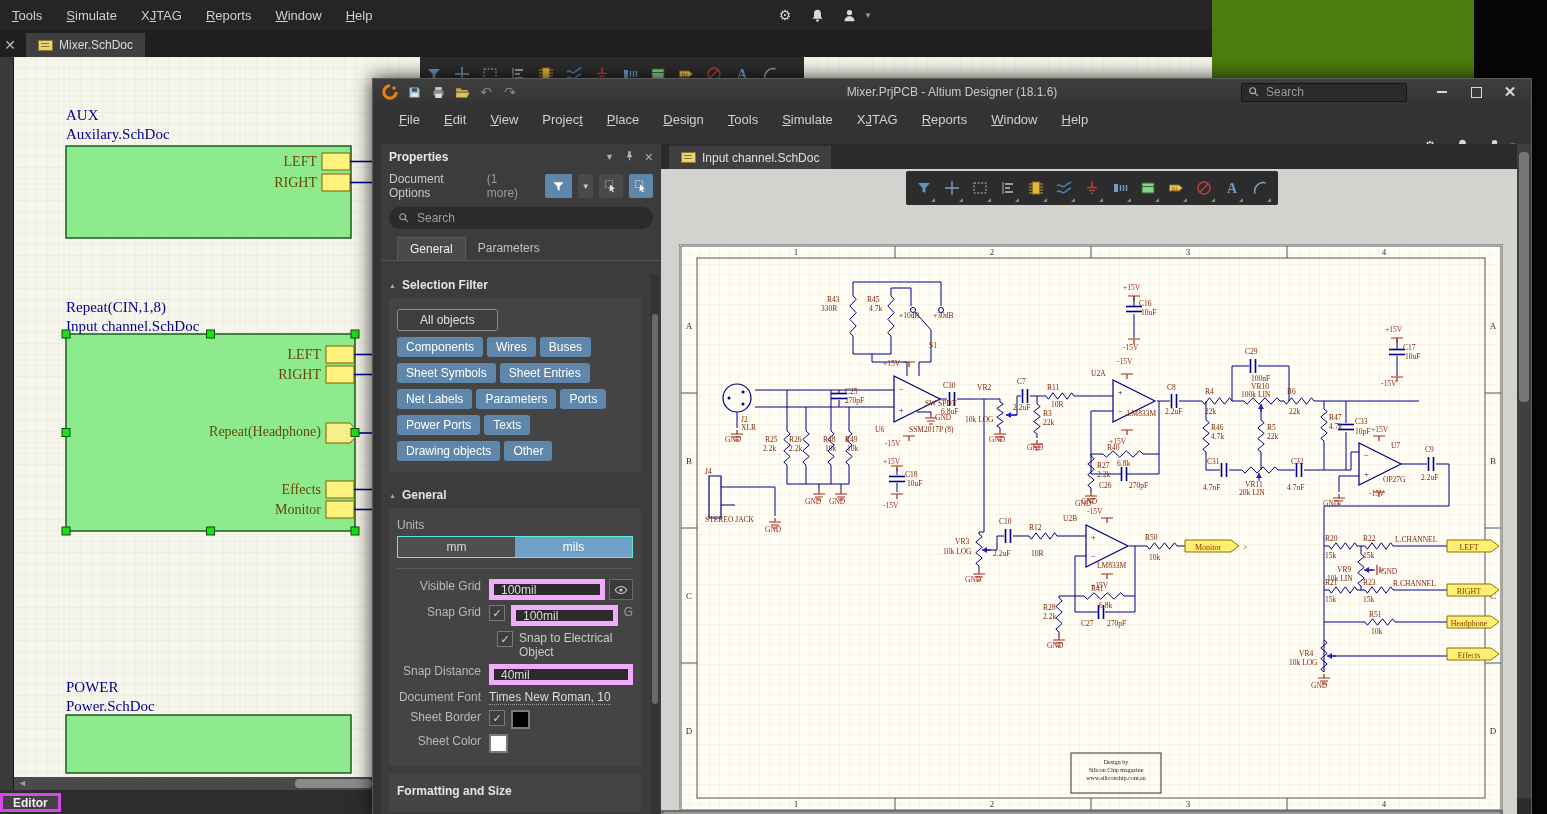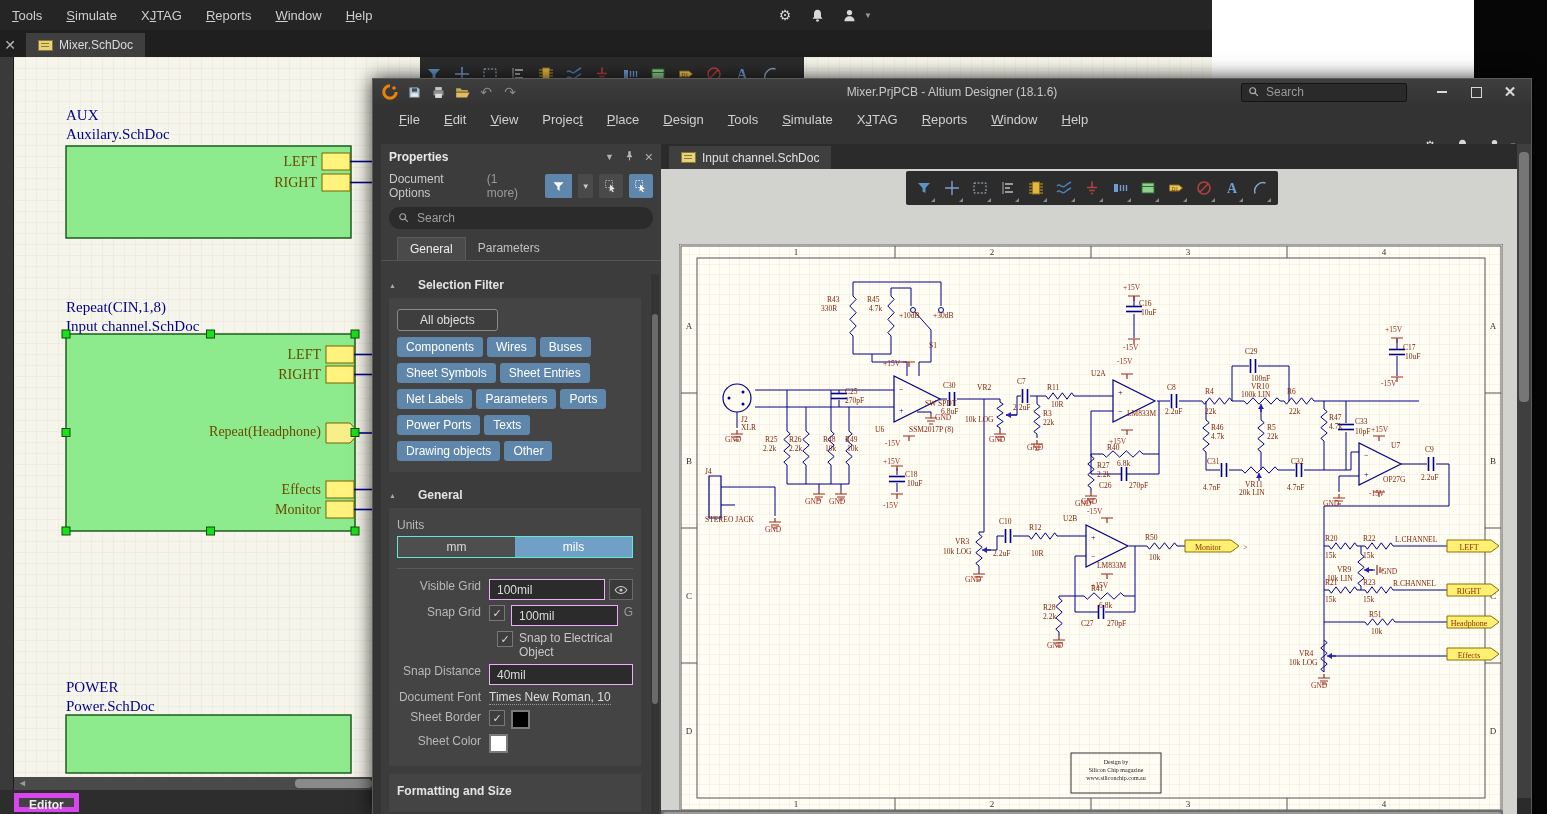--- a/index.html
+++ b/index.html
@@ -1,18 +1,18 @@
 <!DOCTYPE html>
 <html><head>
 <meta charset="utf-8">
 <style>
   * { margin:0; padding:0; box-sizing:border-box; }
   html,body { width:1547px; height:814px; overflow:hidden; background:#060606;
     font-family:"Liberation Sans", sans-serif; }
-  .desktop { position:relative; width:1474px; height:814px; background:#ffffff; }
+  .desktop { position:relative; width:1474px; height:814px; background:#4d7c0f; }
 
   
   .bg-window { position:absolute; left:0; top:0; width:1212px; height:814px; background:#2b2b2b; }
   .bg-menubar { position:absolute; left:0; top:0; width:1212px; height:30px; background:#252526;
     display:flex; align-items:center; color:#cfcfcf; font-size:13px; }
   .bg-menubar .mitem, .menubar .mitem { padding:0 12px; cursor:default; }
   .mitem u { text-decoration:underline; }
   .tr-icons { position:absolute; right:8px; top:0; height:30px; display:flex; align-items:center; gap:14px; }
   .tr-icons .ic { width:18px; height:18px; display:inline-flex; align-items:center; justify-content:center; color:#d8d8d8; font-size:14px; }
   .caret { color:#9a9a9a; font-size:8px; margin-left:-8px; }
@@ -21,21 +21,21 @@
   .bg-tab { height:24px; background:#3f3f3f; color:#dcdcdc; font-size:12px; display:flex; align-items:center; gap:6px; padding:0 12px; margin-left:4px; }
   .doc-icon { display:inline-block; width:15px; height:11px; background:#e8d27a; border:1px solid #8a7a30; position:relative; }
   .doc-icon:before { content:""; position:absolute; left:2px; top:2px; width:8px; height:1px; background:#8a7a30; box-shadow:0 3px 0 #8a7a30; }
   .bg-canvas { position:absolute; left:14px; top:57px; width:1198px; height:733px; background:#f6f5eb; overflow:hidden; }
   .left-strip { position:absolute; left:0; top:57px; width:14px; height:733px; background:#3a3a3a; border-right:1px solid #1c1c1c; }
   .bg-toolbar-strip { position:absolute; left:406px; top:0; width:384px; height:22px; background:#2c2c2c; overflow:hidden; display:flex; }
   .bg-hscroll { position:absolute; left:14px; top:777px; width:358px; height:13px; background:#4a4a4a; }
   .bg-hscroll .thumb { position:absolute; left:281px; top:2px; width:77px; height:9px; background:#8a8a8a; border-radius:4px; }
   .bg-hscroll .arr { position:absolute; left:4px; top:1px; color:#9a9a9a; font-size:9px; }
   .bg-statusbar { position:absolute; left:0; top:790px; width:1212px; height:24px; background:#2d2d2d; display:flex; align-items:center; }
-  .editor-btn { margin-left:14px; height:19px; padding:0 10px; background:#424242; border:5px solid #d946ef; color:#efefef; font-size:12px; font-weight:bold; font-family:"Liberation Sans",sans-serif; }
+  .editor-btn { height:19px; padding:0 10px; background:#424242; border:3px solid #d946ef; color:#efefef; font-size:12px; font-weight:bold; font-family:"Liberation Sans",sans-serif; }
 
   
   .front-window { position:absolute; left:372px; top:78px; width:1160px; height:736px; background:#333333;
     border:1px solid #5a5a5a; box-shadow:0 0 18px rgba(0,0,0,.8); }
   .titlebar { position:absolute; left:0; top:0; width:100%; height:26px; background:linear-gradient(#3e3e3e,#343434); display:flex; align-items:center; }
   .tb-icons { display:flex; align-items:center; gap:6px; padding-left:8px; }
   .tb-icons .ic { width:18px; height:18px; display:inline-flex; align-items:center; justify-content:center; color:#8a8a8a; font-size:14px; }
   .tb-title { position:absolute; left:0; right:0; text-align:center; color:#c8c8c8; font-size:12px; pointer-events:none; }
   .tb-right { position:absolute; right:6px; top:0; height:26px; display:flex; align-items:center; gap:4px; }
   .searchbox { width:166px; height:19px; background:#2a2a2a; border:1px solid #141414; border-radius:2px;
@@ -60,33 +60,33 @@
   .btn-funnel { width:30px; height:24px; background:#5e87ab; border-radius:2px 0 0 2px; display:inline-flex; align-items:center; justify-content:center; margin-left:10px; }
   .btn-funnel-caret { width:16px; height:24px; background:#4a4a4a; border-radius:0 2px 2px 0; display:inline-flex; align-items:center; justify-content:center; color:#c8c8c8; font-size:8px; }
   .btn-sel { width:26px; height:24px; border-radius:2px; display:inline-flex; align-items:center; justify-content:center; background:#4a4a4a; }
   .btn-sel.blue { background:#5e87ab; }
   .btn-sel.first { margin-left:auto; }
   .pp-search { margin:4px 8px 8px; height:22px; background:#2b2b2b; border-radius:11px; display:flex; align-items:center; gap:7px; padding:0 9px; color:#9f9f9f; }
   .pp-tabs { display:flex; padding-left:16px; border-bottom:1px solid #555; }
   .pp-tab { padding:4px 12px; color:#c0c0c0; }
   .pp-tab.active { background:#4a4a4a; color:#efefef; border:1px solid #5a5a5a; border-bottom:none; }
   .pp-scroll { position:absolute; left:0; top:126px; width:268px; bottom:0; }
-  .pp-section-h { display:flex; align-items:center; gap:22px; font-weight:bold; color:#e4e4e4; padding:8px 8px 4px; }
+  .pp-section-h { display:flex; align-items:center; gap:6px; font-weight:bold; color:#e4e4e4; padding:8px 8px 4px; }
   .tri { font-size:7px; color:#a8a8a8; }
   .pp-group { background:#444444; margin:2px 8px 8px; padding:8px; }
   .fbtn { display:inline-block; background:#5e87ab; color:#fff; border-radius:3px; padding:3px 9px; margin:3px 4px 3px 0; font-size:12px; }
   .fbtn.all { background:#3e3e3e; border:1px solid #8a8a8a; color:#e0e0e0; padding:3px 22px; }
   .units-lbl { color:#b8b8b8; margin:2px 0 4px; }
   .seg { display:flex; border:1px solid #5eead4; }
   .seg div { flex:1; text-align:center; padding:3px 0; background:#4e4e4e; color:#d8d8d8; }
   .seg div.on { background:#71a0c7; color:#fff; }
   .hr { border-top:1px solid #5a5a5a; margin:10px 0; }
   .frow { display:flex; margin:5px 0; }
   .frow .lbl { width:92px; text-align:right; color:#b8b8b8; padding-right:8px; flex:none; }
-  .inp { background:#2b2b2b; border:1px solid #f0abfc; color:#dcdcdc; height:21px; display:flex; align-items:center; padding:0 7px; flex:1; }
+  .inp { background:#2b2b2b; border:5px solid #f0abfc; color:#dcdcdc; height:21px; display:flex; align-items:center; padding:0 7px; flex:1; }
   .sqbtn { width:24px; height:21px; background:#3a3a3a; border:1px solid #6a6a6a; display:inline-flex; align-items:center; justify-content:center; margin-left:4px; }
   .chk { width:16px; height:16px; background:#3e3e3e; border:1px solid #787878; color:#d8d8d8; font-size:11px; display:inline-flex; align-items:center; justify-content:center; margin-right:6px; flex:none; }
   .glab { color:#9a9a9a; margin-left:6px; }
   .dotted { border-bottom:1px dotted #9a9a9a; color:#dcdcdc; }
   .swatch { width:19px; height:19px; border:2px solid #7a7a7a; }
   .swatch.black { background:#000; } .swatch.white { background:#fff; }
   .bold-lbl { font-weight:bold; color:#e4e4e4; margin:2px 0 6px; }
   .pp-vscroll { position:absolute; right:2px; top:130px; bottom:0; width:8px; background:#343434; }
   .pp-vscroll .thumb { position:absolute; left:1px; top:40px; width:6px; height:390px; background:#6a6a6a; border-radius:3px; }
 

